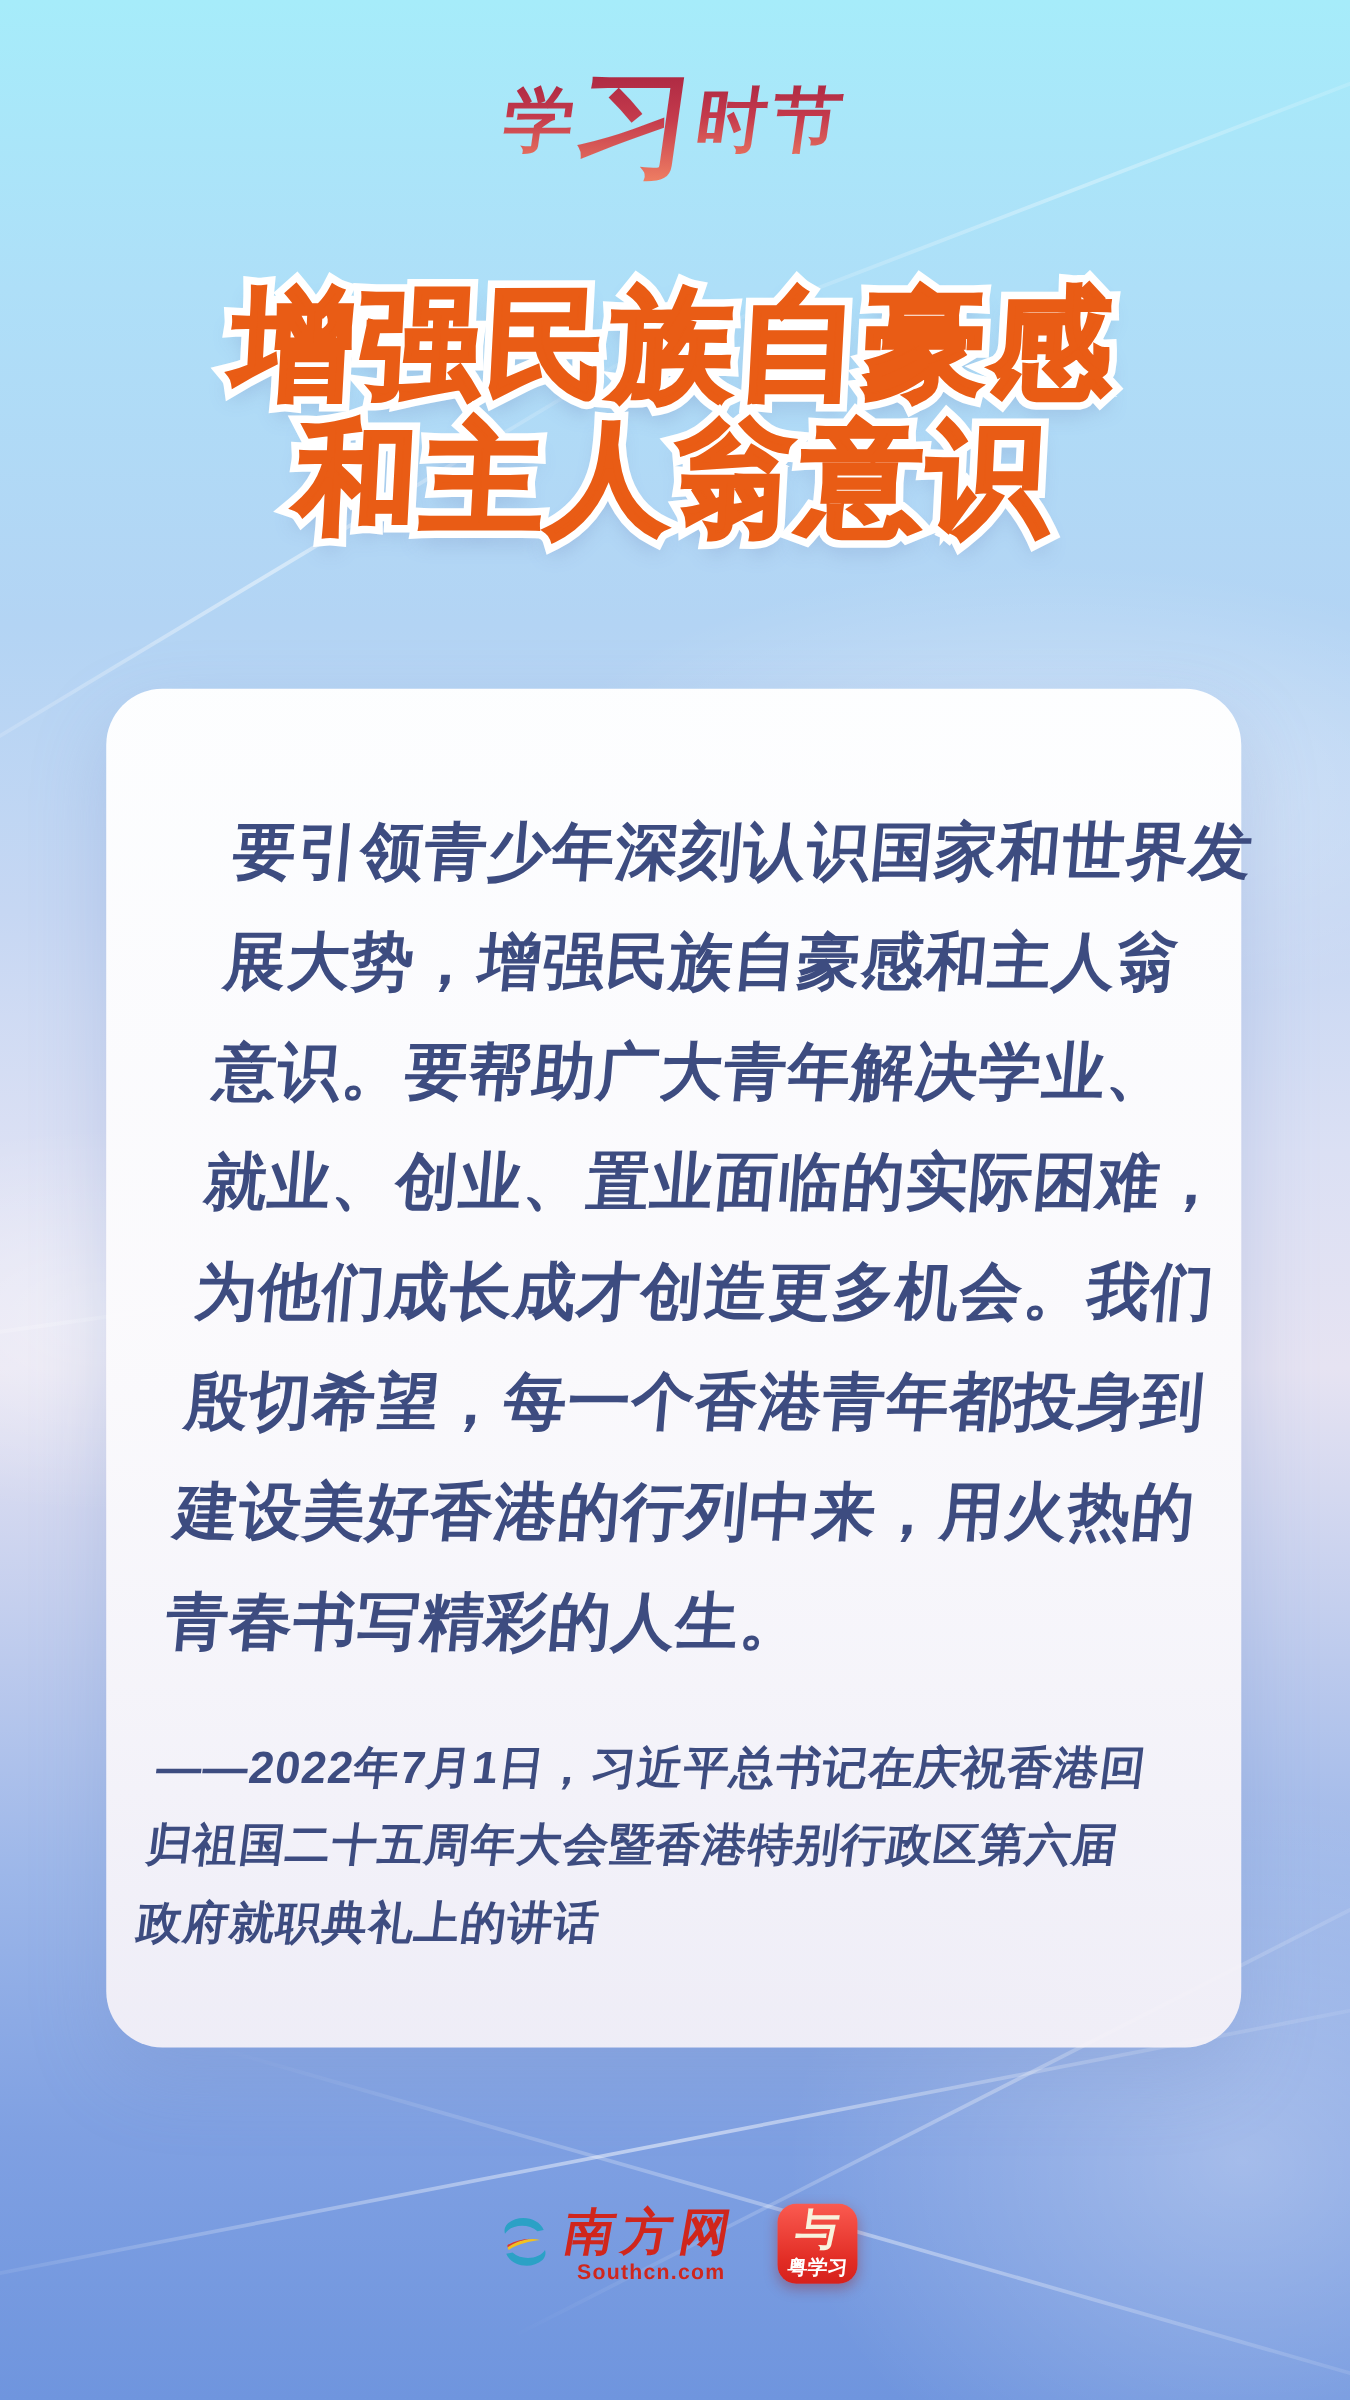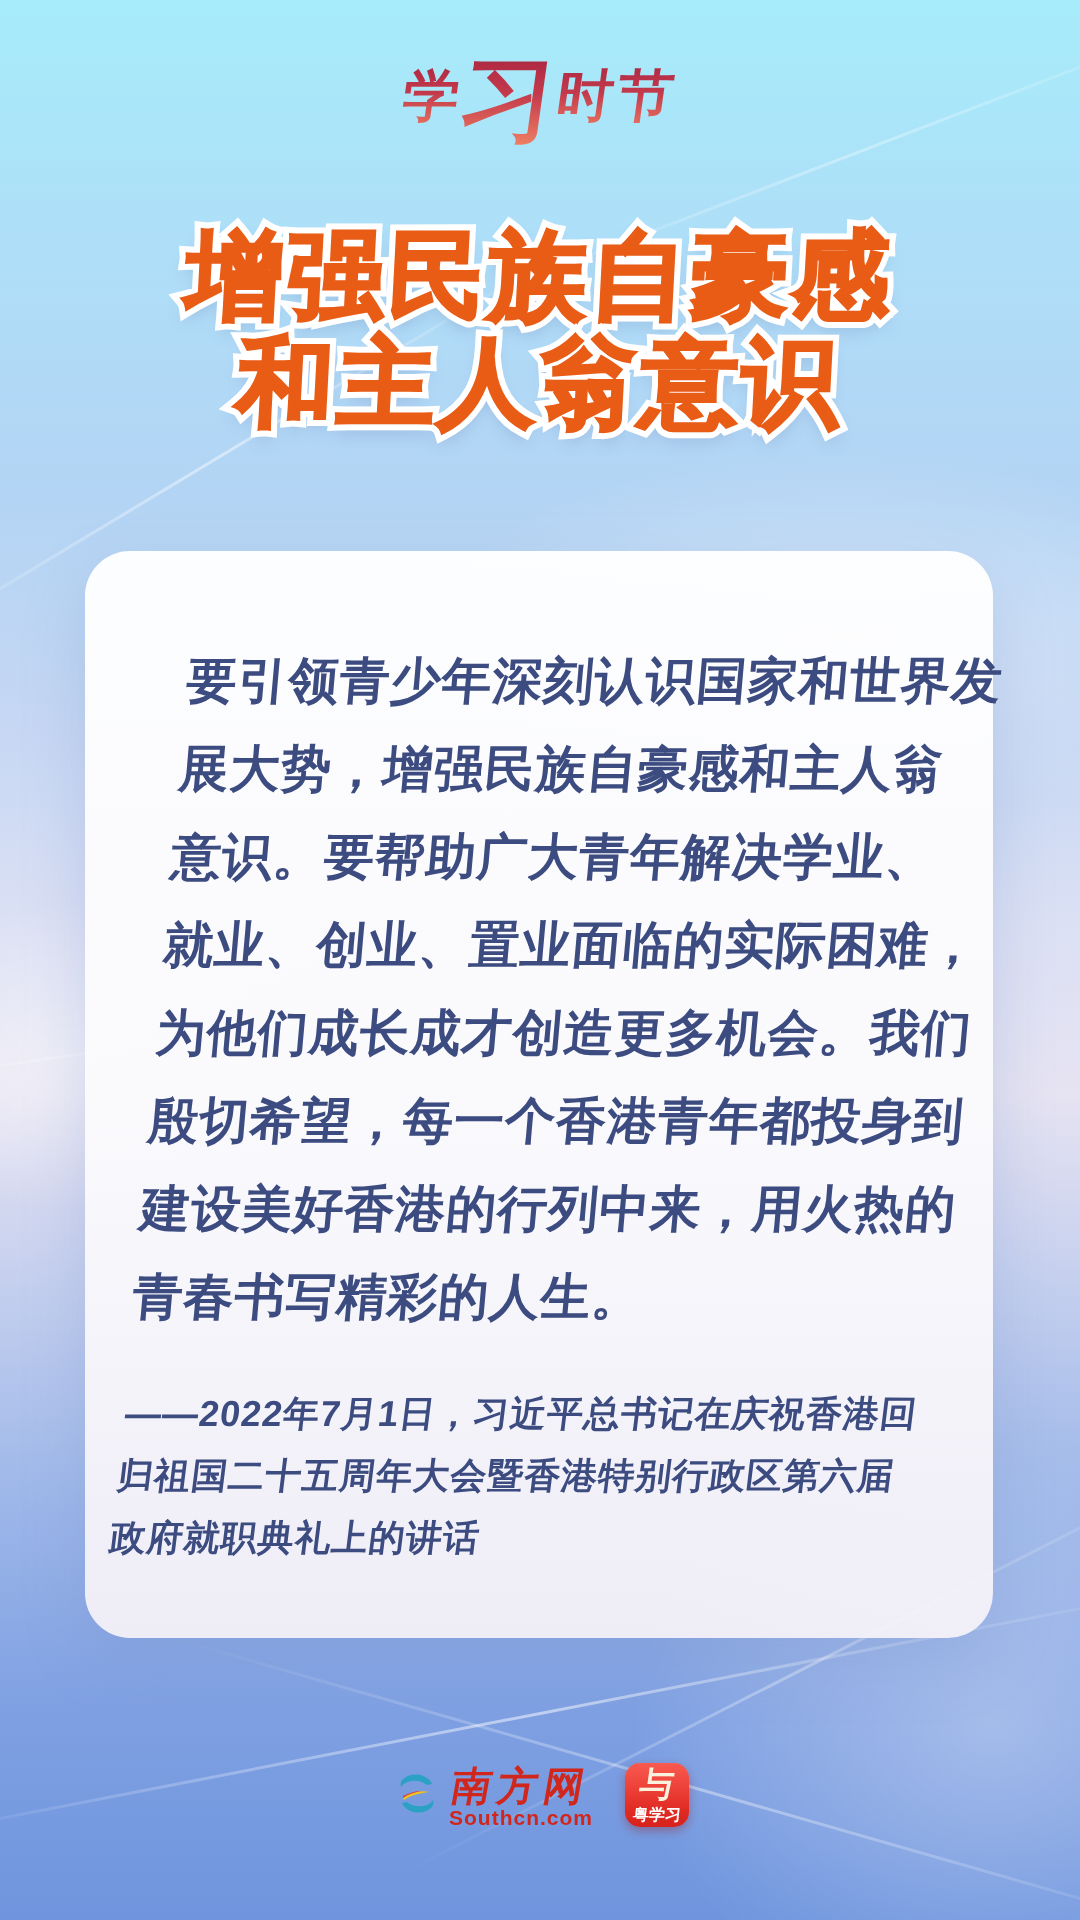--- a/index.html
+++ b/index.html
@@ -58,21 +58,21 @@
          letter-spacing:1px;white-space:nowrap;}
 
   
   .footer{position:absolute;top:1760px;left:0;width:1080px;height:70px;
           display:flex;justify-content:center;align-items:center;gap:32px;}
   .southcn{display:flex;align-items:flex-start;gap:6px;}
   .swirl{display:block;margin-top:4px;}
   .southcn-text{display:flex;flex-direction:column;align-items:center;}
   .southcn-name{font-size:40px;line-height:44px;font-weight:700;color:#d0261c;
                 letter-spacing:6px;transform:skewX(-10deg);}
-  .southcn-domain{font-size:21px;line-height:19px;font-weight:700;color:#d0261c;letter-spacing:1px;}
+  .southcn-domain{font-size:17px;line-height:19px;font-weight:700;color:#d0261c;letter-spacing:1px;}
   .yxx{position:relative;width:64px;height:64px;border-radius:15px;
        background:linear-gradient(180deg,#fa5a50 0%,#e22d25 70%,#d6211c 100%);
        box-shadow:0 4px 10px rgba(150,20,20,.35);}
   .yxx-glyph{position:absolute;top:1px;left:0;width:100%;text-align:center;
              font-size:34px;line-height:40px;font-weight:800;color:#f8f2dd;transform:skewX(-8deg);}
   .yxx-label{position:absolute;bottom:3px;left:0;width:100%;text-align:center;
              font-size:16px;line-height:18px;font-weight:800;color:#ffffff;transform:skewX(-6deg);}
 </style>
 </head>
 <body>

